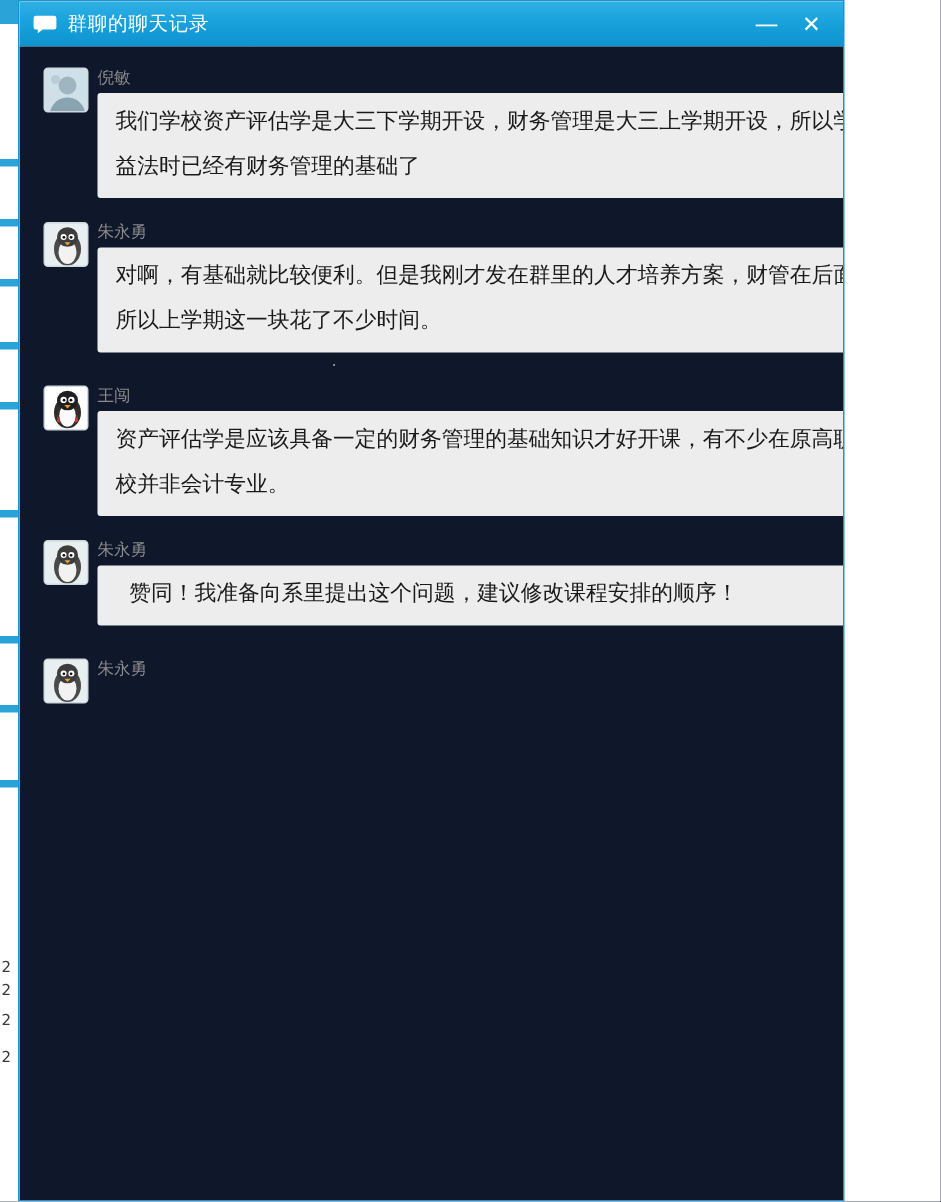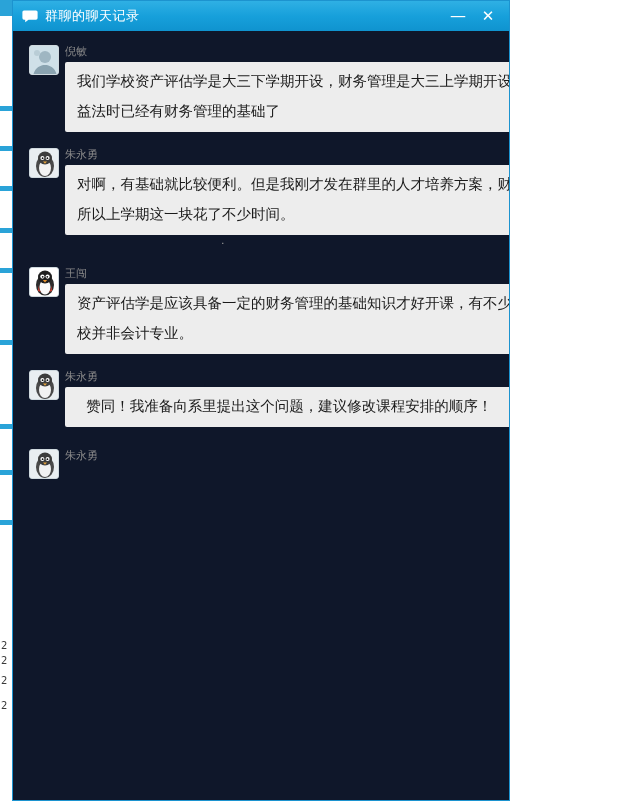--- a/index.html
+++ b/index.html
@@ -41,21 +41,21 @@
     font-size: 10px;
     color: #3a3a3a;
     line-height: 11px;
     font-family: "DejaVu Sans", "Liberation Sans", sans-serif;
   }
   
   .window {
     position: absolute;
     left: 12px;
     top: 0;
-    width: 498px;
+    width: 551px;
     height: 801px;
     background: #ffffff;
     border: 1px solid #1c93cf;
     box-sizing: border-box;
     overflow: hidden;
   }
   .titlebar {
     position: relative;
     height: 30px;
     background: linear-gradient(to bottom, #2fb0e4 0%, #17a0db 50%, #0f93cf 100%);
@@ -213,21 +213,21 @@
             <circle cx="12.6" cy="9.2" r="0.9" fill="#111"></circle>
             <circle cx="17.4" cy="9.2" r="0.9" fill="#111"></circle>
             <path d="M13 12.5h4l-2 2.2z" fill="#e8a33d"></path>
           </svg>
         </div>
         <div class="sender">朱永勇</div>
         <div class="bubble">对啊，有基础就比较便利。但是我刚才发在群里的人才培养方案，财管在后面。所以上学期这一块花了不少时间。</div>
         <span class="dot-sep" style="bottom:-12px;">.</span>
       </div>
 
-      <div class="msg wide" style="margin-top:32px;">
+      <div class="msg wide" style="margin-top:22px;">
         <div class="avatar">
           <svg width="30" height="30" viewBox="0 0 30 30">
             <rect width="30" height="30" fill="#ffffff"></rect>
             <ellipse cx="15" cy="17" rx="9" ry="10.5" fill="#2c2c2c"></ellipse>
             <ellipse cx="15" cy="19" rx="5.5" ry="7.5" fill="#fafafa"></ellipse>
             <ellipse cx="15" cy="9" rx="7" ry="6.5" fill="#1f1f1f"></ellipse>
             <circle cx="12.4" cy="8.6" r="2.1" fill="#ffffff"></circle>
             <circle cx="17.6" cy="8.6" r="2.1" fill="#ffffff"></circle>
             <circle cx="12.7" cy="8.8" r="0.9" fill="#111"></circle>
             <circle cx="17.3" cy="8.8" r="0.9" fill="#111"></circle>

